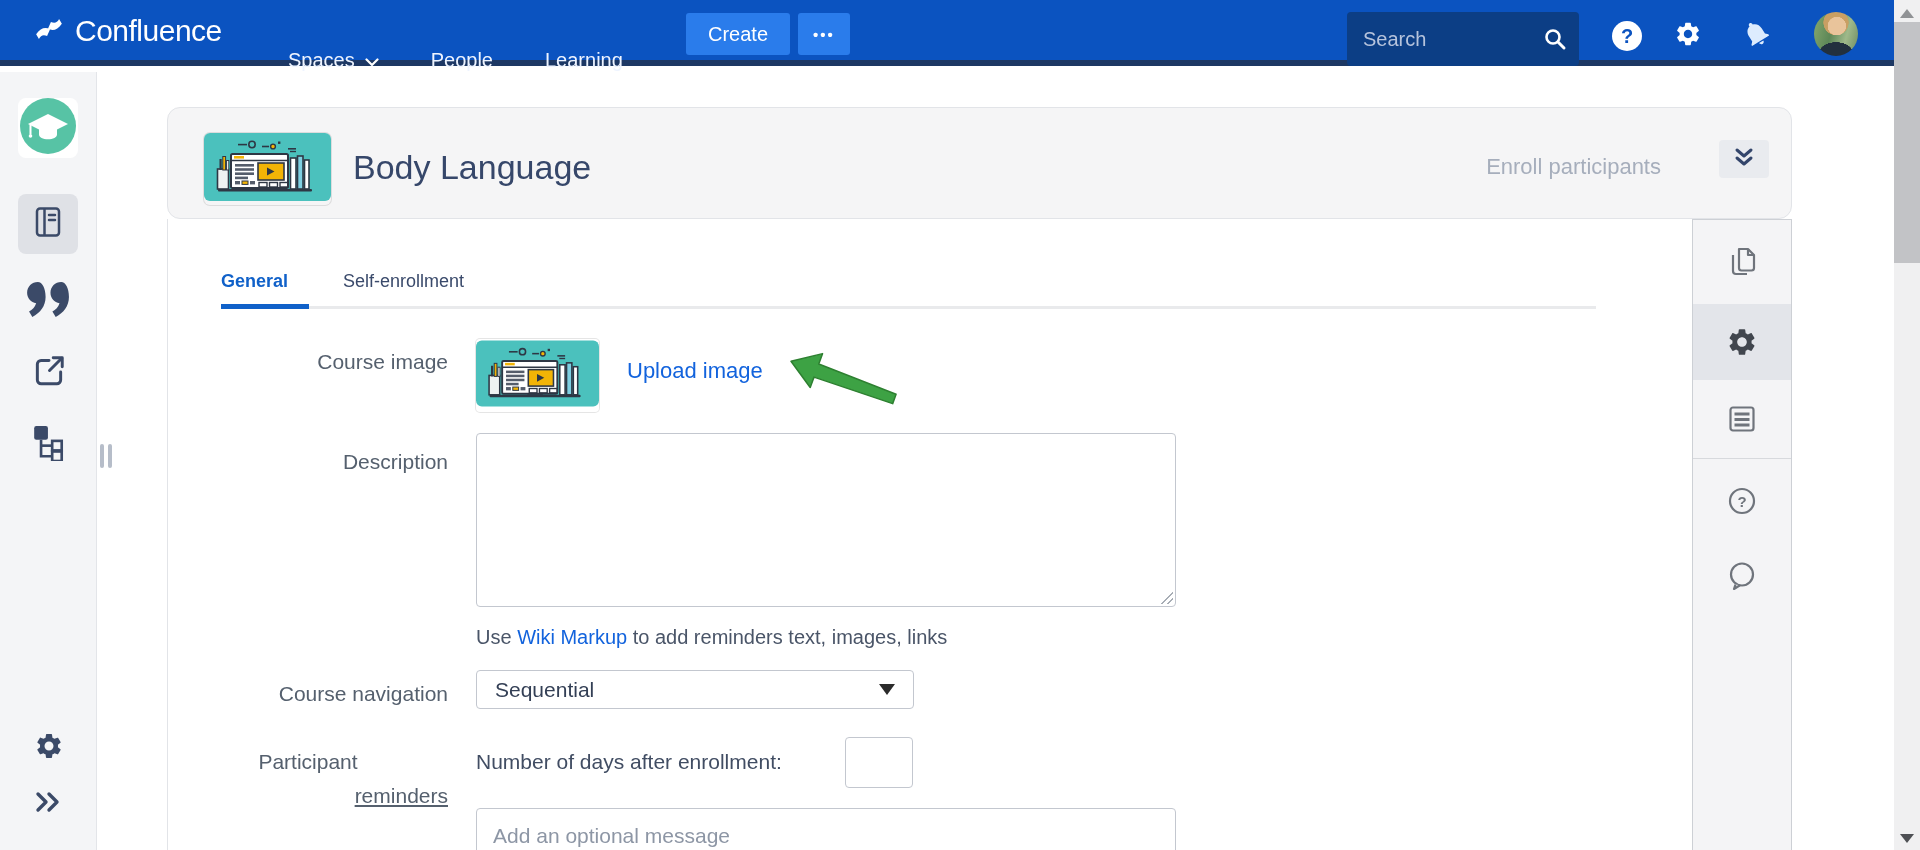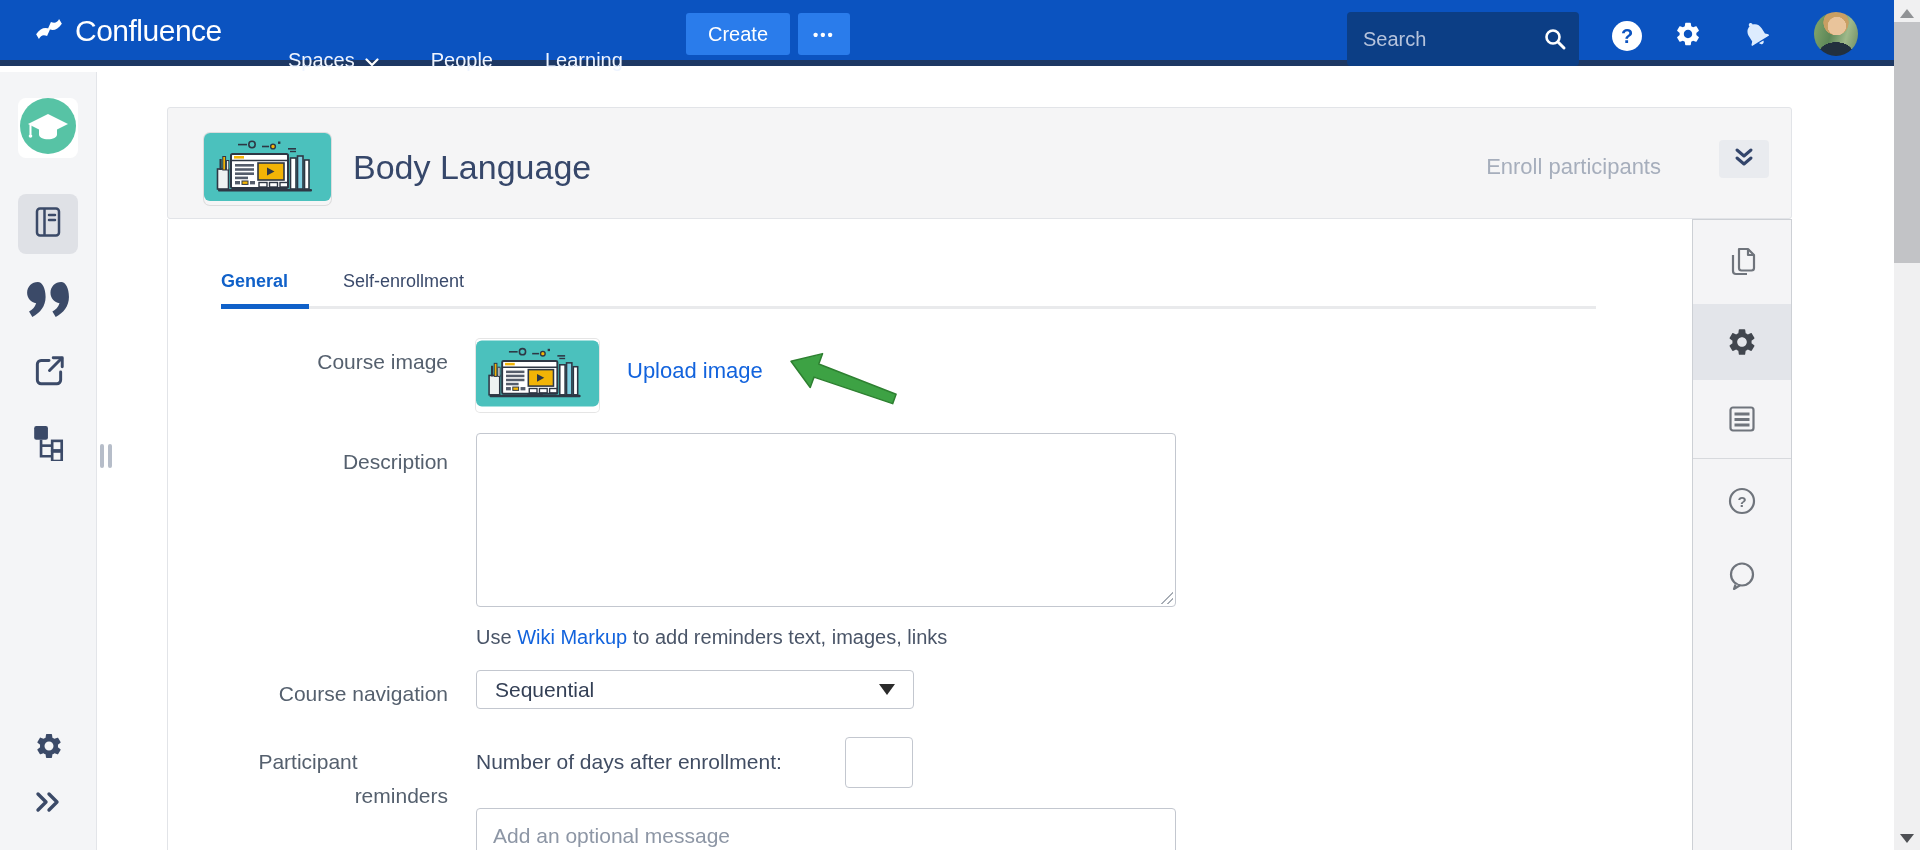--- a/index.html
+++ b/index.html
@@ -41,21 +41,21 @@
   .sidebar { left:0; top:72px; width:97px; height:778px; background:#f4f5f7; border-right:1px solid #e3e5e9; }
   .side-tile { left:18px; width:60px; height:60px; border-radius:8px; display:flex; align-items:center; justify-content:center; cursor:pointer; }
   .logo-tile { top:26px; background:#ffffff; }
   .journal-tile { top:122px; background:#dfe1e6; }
   .side-ico { left:0; width:97px; display:flex; justify-content:center; cursor:pointer; }
   .resize-handle { left:100px; top:444px; display:flex; gap:4px; cursor:col-resize; }
   .resize-handle i { display:block; width:4px; height:24px; background:#b6bdc9; border-radius:2px; }
 
   
   .header-card { left:167px; top:107px; width:1625px; height:112px; background:#f5f5f6;
-                 border:1px solid #e2e4e8; border-radius:3px; }
+                 border:1px solid #e2e4e8; border-radius:13px; }
   .course-tile { border-radius:6px; box-shadow:0 0 0 1px rgba(0,0,0,0.10); }
   .page-title { left:185px; top:40px; font-size:34px; color:#36476a; }
   .enroll-hint { right:130px; top:46px; font-size:22px; color:#a6aebc; }
   .chev-btn { left:1551px; top:32px; width:50px; height:38px; background:#e9ebef; border-radius:4px;
               display:flex; align-items:center; justify-content:center; cursor:pointer; }
 
   
   .form-card { left:167px; top:219px; width:1525px; height:631px; background:#ffffff; border-left:1px solid #e2e4e8; }
   .tab { font-size:18px; cursor:pointer; }
   .tab-general { left:53px; top:52px; color:#1061c9; font-weight:bold; }
@@ -351,21 +351,21 @@
       <span>Use </span><span class="lnk">Wiki Markup</span><span> to add reminders text, images, links</span>
     </div>
 
     <span class="abs flabel" style="top:463px;">Course navigation</span>
     <div class="abs select-box">
       <span class="val">Sequential</span>
       <span class="select-caret"></span>
     </div>
 
     <span class="abs flabel" style="top:531px;text-align:center;">Participant</span>
-    <span class="abs flabel" style="top:565px;">reminders</span>
+    <span class="abs flabel" style="top:565px;text-decoration:underline;">reminders</span>
     <span class="abs days-label">Number of days after enrollment:</span>
     <input class="abs days-input" type="text" value="" style="">
     <input class="abs msg-input" type="text" placeholder="Add an optional message" style="">
   </div>
 
   <div class="abs right-panel">
     <div class="abs panel-selected"></div>
 
     <div class="abs panel-cell" style="top:26px;">
       <span>

